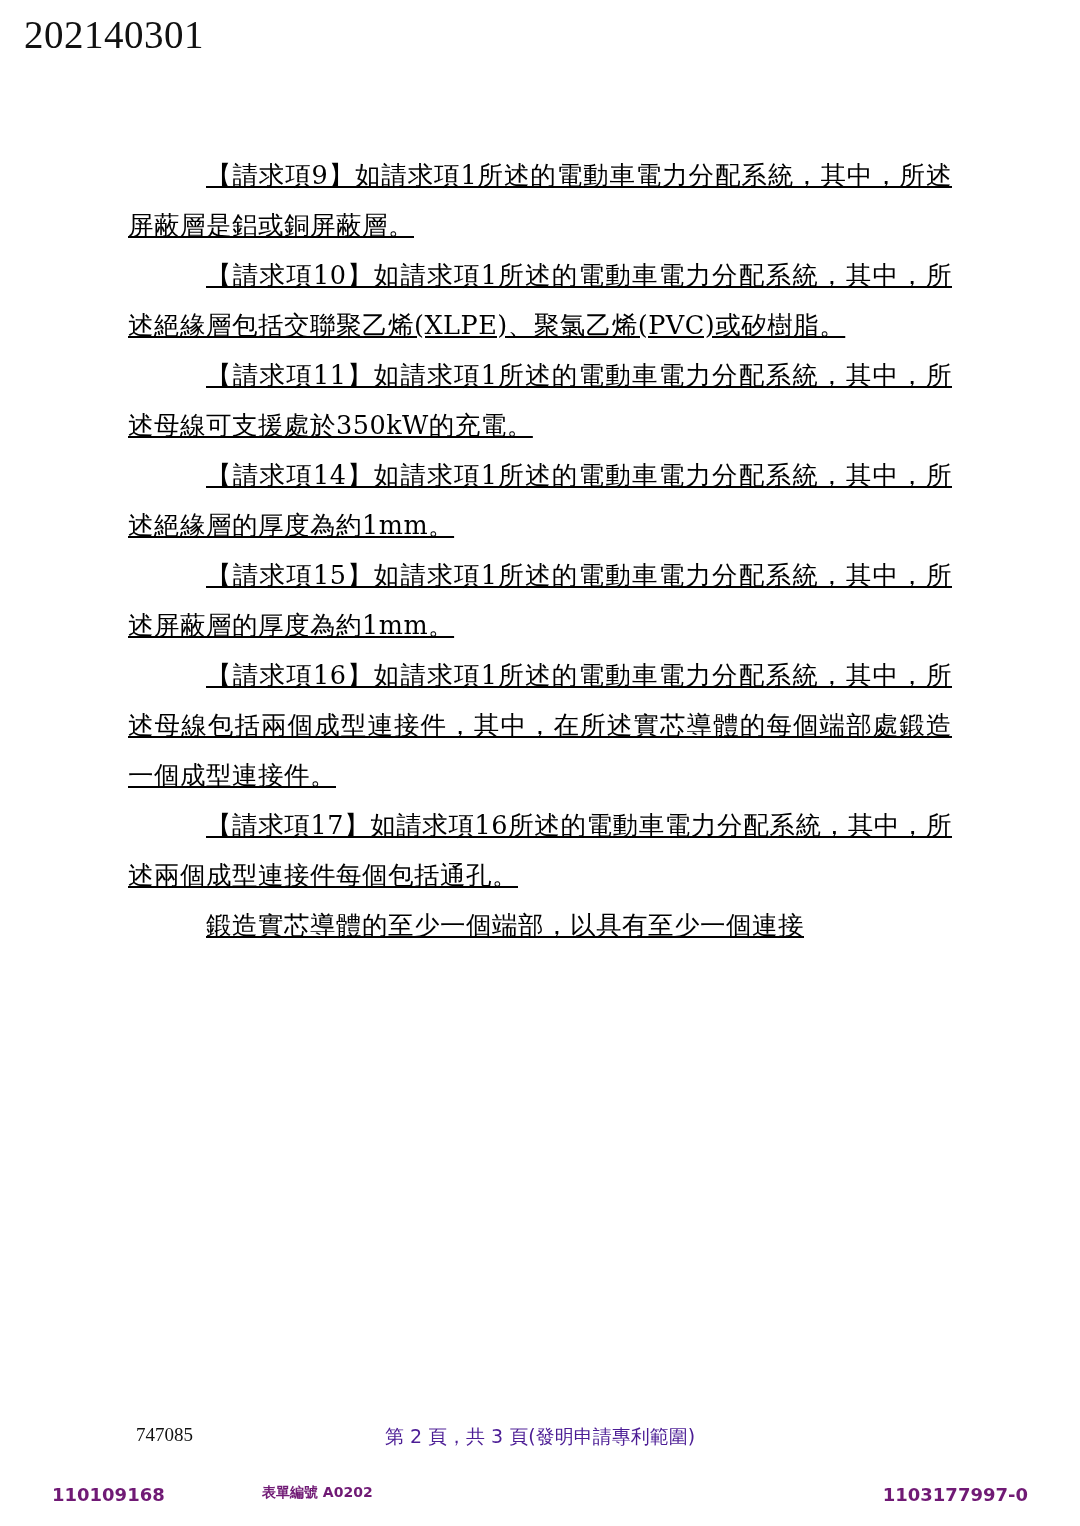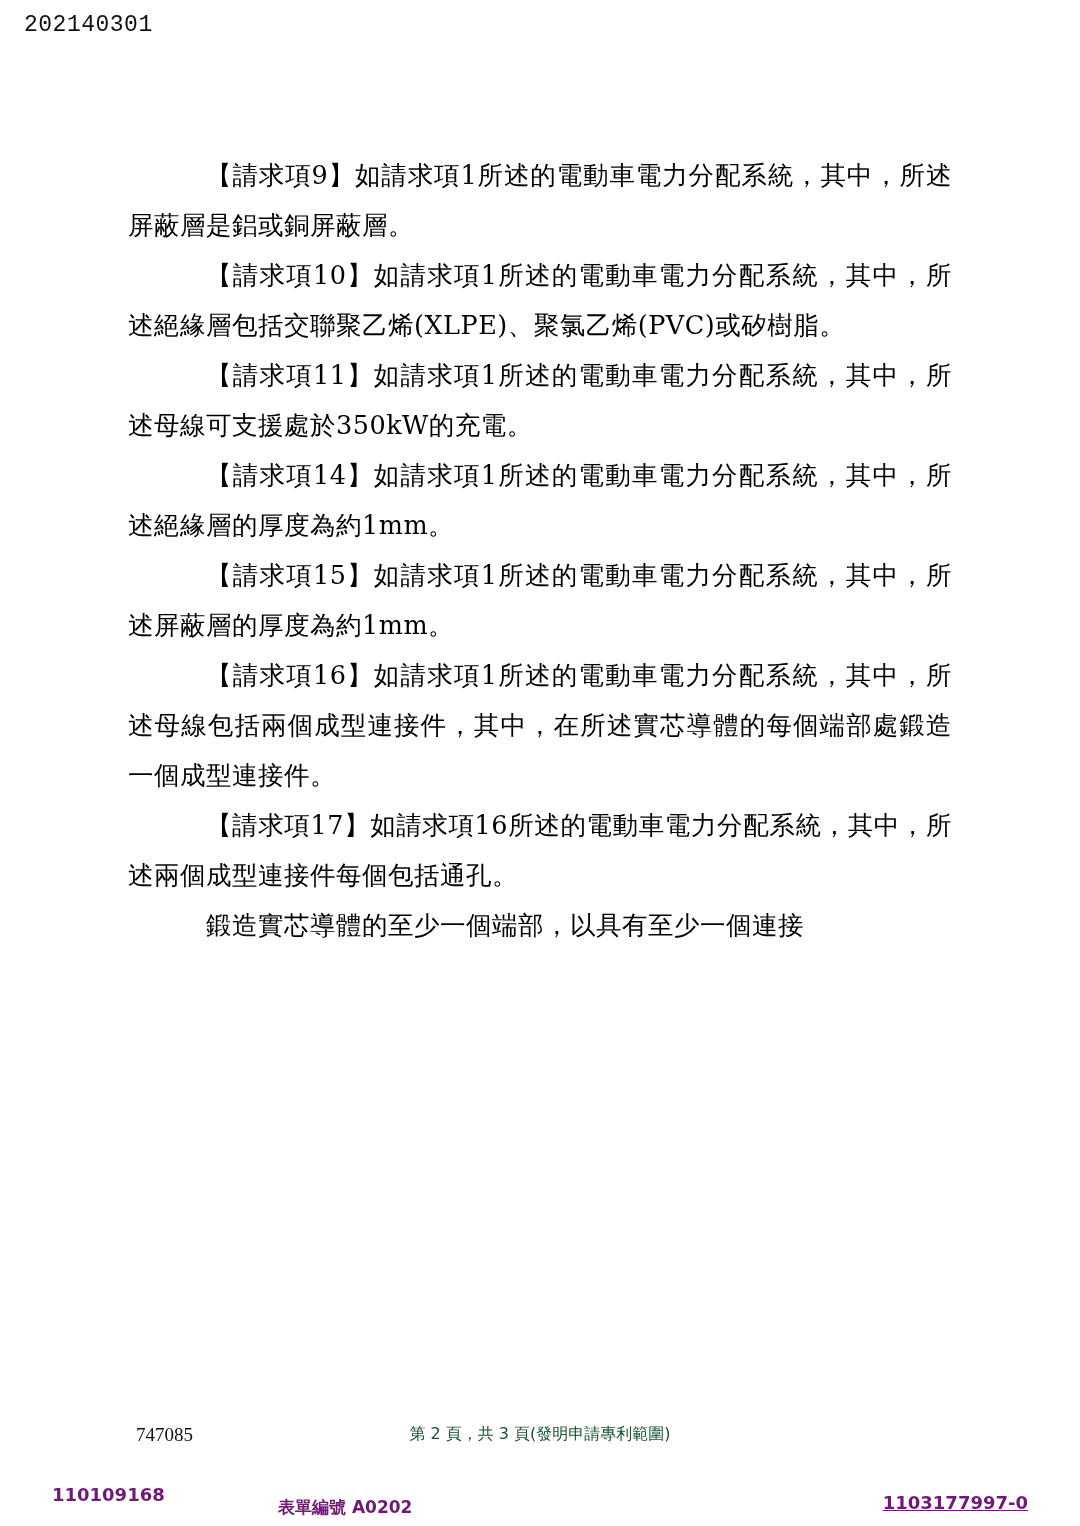--- a/index.html
+++ b/index.html
@@ -16,30 +16,31 @@
     width: 1080px;
     height: 1526px;
     box-sizing: border-box;
     background: #ffffff;
     overflow: hidden;
   }
   .doc-number {
     position: absolute;
     top: 12px;
     left: 24px;
-    font-family: Liberation Mono, monospace;
-    font-size: 23px;
+    font-family: Liberation Serif, serif;
+    font-size: 39px;
     letter-spacing: 0.5px;
     color: #111;
   }
   .body-area {
     position: absolute;
     top: 150px;
     left: 128px;
     width: 824px;
+    text-decoration: underline;
   }
   .claim {
     font-size: 25.5px;
     line-height: 50px;
     text-align: justify;
     text-justify: inter-ideograph;
     letter-spacing: 0.5px;
     margin: 0 0 0 0;
     text-indent: 78px;
     color: #000;
@@ -66,51 +67,49 @@
     font-size: 19px;
     color: #111;
   }
   .page-count {
     position: absolute;
     left: 0;
     right: 0;
     top: 0;
     text-align: center;
     font-family: "DejaVu Sans", "Liberation Sans", sans-serif;
-    font-size: 16px;
-    color: #14532d;
+    font-size: 19px;
+    color: #4c1d95;
   }
   .footer-row2 {
     position: absolute;
     bottom: 14px;
     left: 0;
     right: 0;
     height: 28px;
     font-family: "DejaVu Sans", "Liberation Sans", sans-serif;
     font-weight: bold;
     font-size: 18px;
     color: #701a75;
   }
   .app-number {
     position: absolute;
     left: 52px;
     top: 0;
   }
   .form-code {
     position: absolute;
-    left: 278px;
+    left: 262px;
     top: 0;
-    font-size: 17px;
-    margin-top: 12px;
+    font-size: 14px;
   }
   .barcode-number {
     position: absolute;
     right: 52px;
-    top: 8px;
-    text-decoration: underline;
+    top: 0;
   }
 </style>
 </head>
 <body>
 
 <div class="page">
 
   <div class="doc-number">202140301</div>
 
   <div class="body-area">

